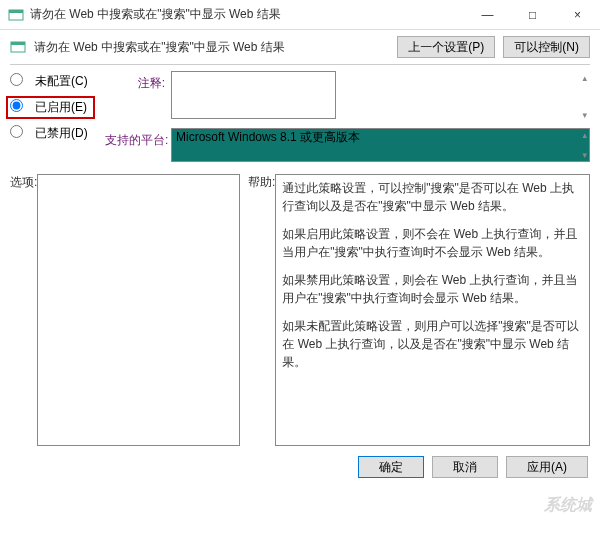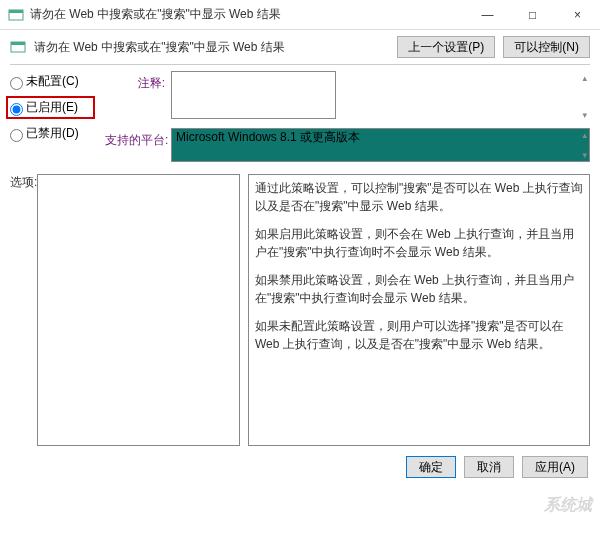--- a/index.html
+++ b/index.html
@@ -9,38 +9,38 @@
   .titlebar .title { flex: 1; color: #333; }
   .winbtns { display: flex; height: 100%; }
   .winbtn { width: 45px; display: flex; align-items: center; justify-content: center; color: #333; }
   .header-row { display: flex; align-items: center; padding: 6px 10px; gap: 8px; }
   .header-row .icon2 { width: 16px; height: 16px; }
   .header-row .policy-title { flex: 1; color: #333; }
   .nav-btn { height: 22px; padding: 0 10px; border: 1px solid #adadad; background: #e1e1e1; cursor: default; }
   .hr { border-top: 1px solid #ccc; margin: 0 10px 6px 10px; }
   .config-area { display: flex; padding: 0 10px; gap: 10px; }
   .radios { width: 85px; padding-top: 2px; }
-  .radio-row { display: flex; align-items: flex-end; gap: 3px; margin-bottom: 6px; cursor: default; white-space: nowrap; }
+  .radio-row { display: flex; align-items: flex-start; gap: 12px; margin-bottom: 6px; cursor: default; white-space: nowrap; }
   .radio-row input { margin: 0; width: 13px; height: 13px; }
   .highlight { border: 2px solid #c00; padding: 1px 2px; margin-left: -4px; }
   .fields { flex: 1; }
   .field-row { display: flex; align-items: flex-start; margin-bottom: 6px; gap: 6px; }
   .field-label { width: 60px; text-align: right; padding-top: 4px; color: #701a75; white-space: nowrap; }
   .txtarea { flex: 1; border: 1px solid #888; height: 48px; padding: 2px 4px; font-size: 12px; resize: none; background: #fff; }
   .platform { flex: 1; border: 1px solid #888; height: 34px; padding: 0 4px; background: #0f766e; overflow: auto; }
   .txtarea-wrap { flex: 1; position: relative; }
   .lower { display: flex; padding: 6px 10px 0 10px; gap: 8px; height: 278px; }
   .col { display: flex; flex-direction: row; flex: 1; }
   .col-label { margin-bottom: 4px; color: #333; }
   .col-box { flex: 1; border: 1px solid #888; background: #fff; padding: 4px 6px; overflow: auto; line-height: 1.5; color: #333; position: relative; }
   .options-col { width: 230px; flex: none; }
   .help-col { flex: 1; }
   .help-col .col-box p { margin: 0 0 10px 0; }
   .btn-row { display: flex; justify-content: flex-end; gap: 8px; padding: 10px 12px; }
-  .btn { height: 22px; padding: 0 12px; border: 1px solid #adadad; background: #e1e1e1; cursor: default; }
+  .btn { height: 22px; padding: 0 20px; border: 1px solid #adadad; background: #e1e1e1; cursor: default; }
   .btn.primary { border: 1px solid #0078d7; background: #e1e1e1; }
   .watermark { position: absolute; right: 8px; bottom: 40px; opacity: 0.25; font-size: 16px; font-weight: bold; color: #666; pointer-events: none; font-style: italic; }
   .scroll-arrow { position: absolute; right: 3px; font-size: 9px; color: #888; }
   .scroll-arrow.up { top: 2px; }
   .scroll-arrow.down { bottom: 2px; }
 </style>
 </head>
 <body>
 
 <div class="titlebar">
@@ -105,20 +105,21 @@
     </div>
   </div>
 </div>
 
 <div class="lower">
   <div class="col options-col">
     <div class="col-label">选项:</div>
     <div class="col-box"></div>
   </div>
   <div class="col help-col">
+    <div class="col-label">帮助:</div>
     <div class="col-box" id="help-box">
         <p>通过此策略设置，可以控制"搜索"是否可以在 Web 上执行查询以及是否在"搜索"中显示 Web 结果。</p>
         <p>如果启用此策略设置，则不会在 Web 上执行查询，并且当用户在"搜索"中执行查询时不会显示 Web 结果。</p>
         <p>如果禁用此策略设置，则会在 Web 上执行查询，并且当用户在"搜索"中执行查询时会显示 Web 结果。</p>
         <p>如果未配置此策略设置，则用户可以选择"搜索"是否可以在 Web 上执行查询，以及是否在"搜索"中显示 Web 结果。</p>
       </div>
   </div>
 </div>
 
 <div class="btn-row">

